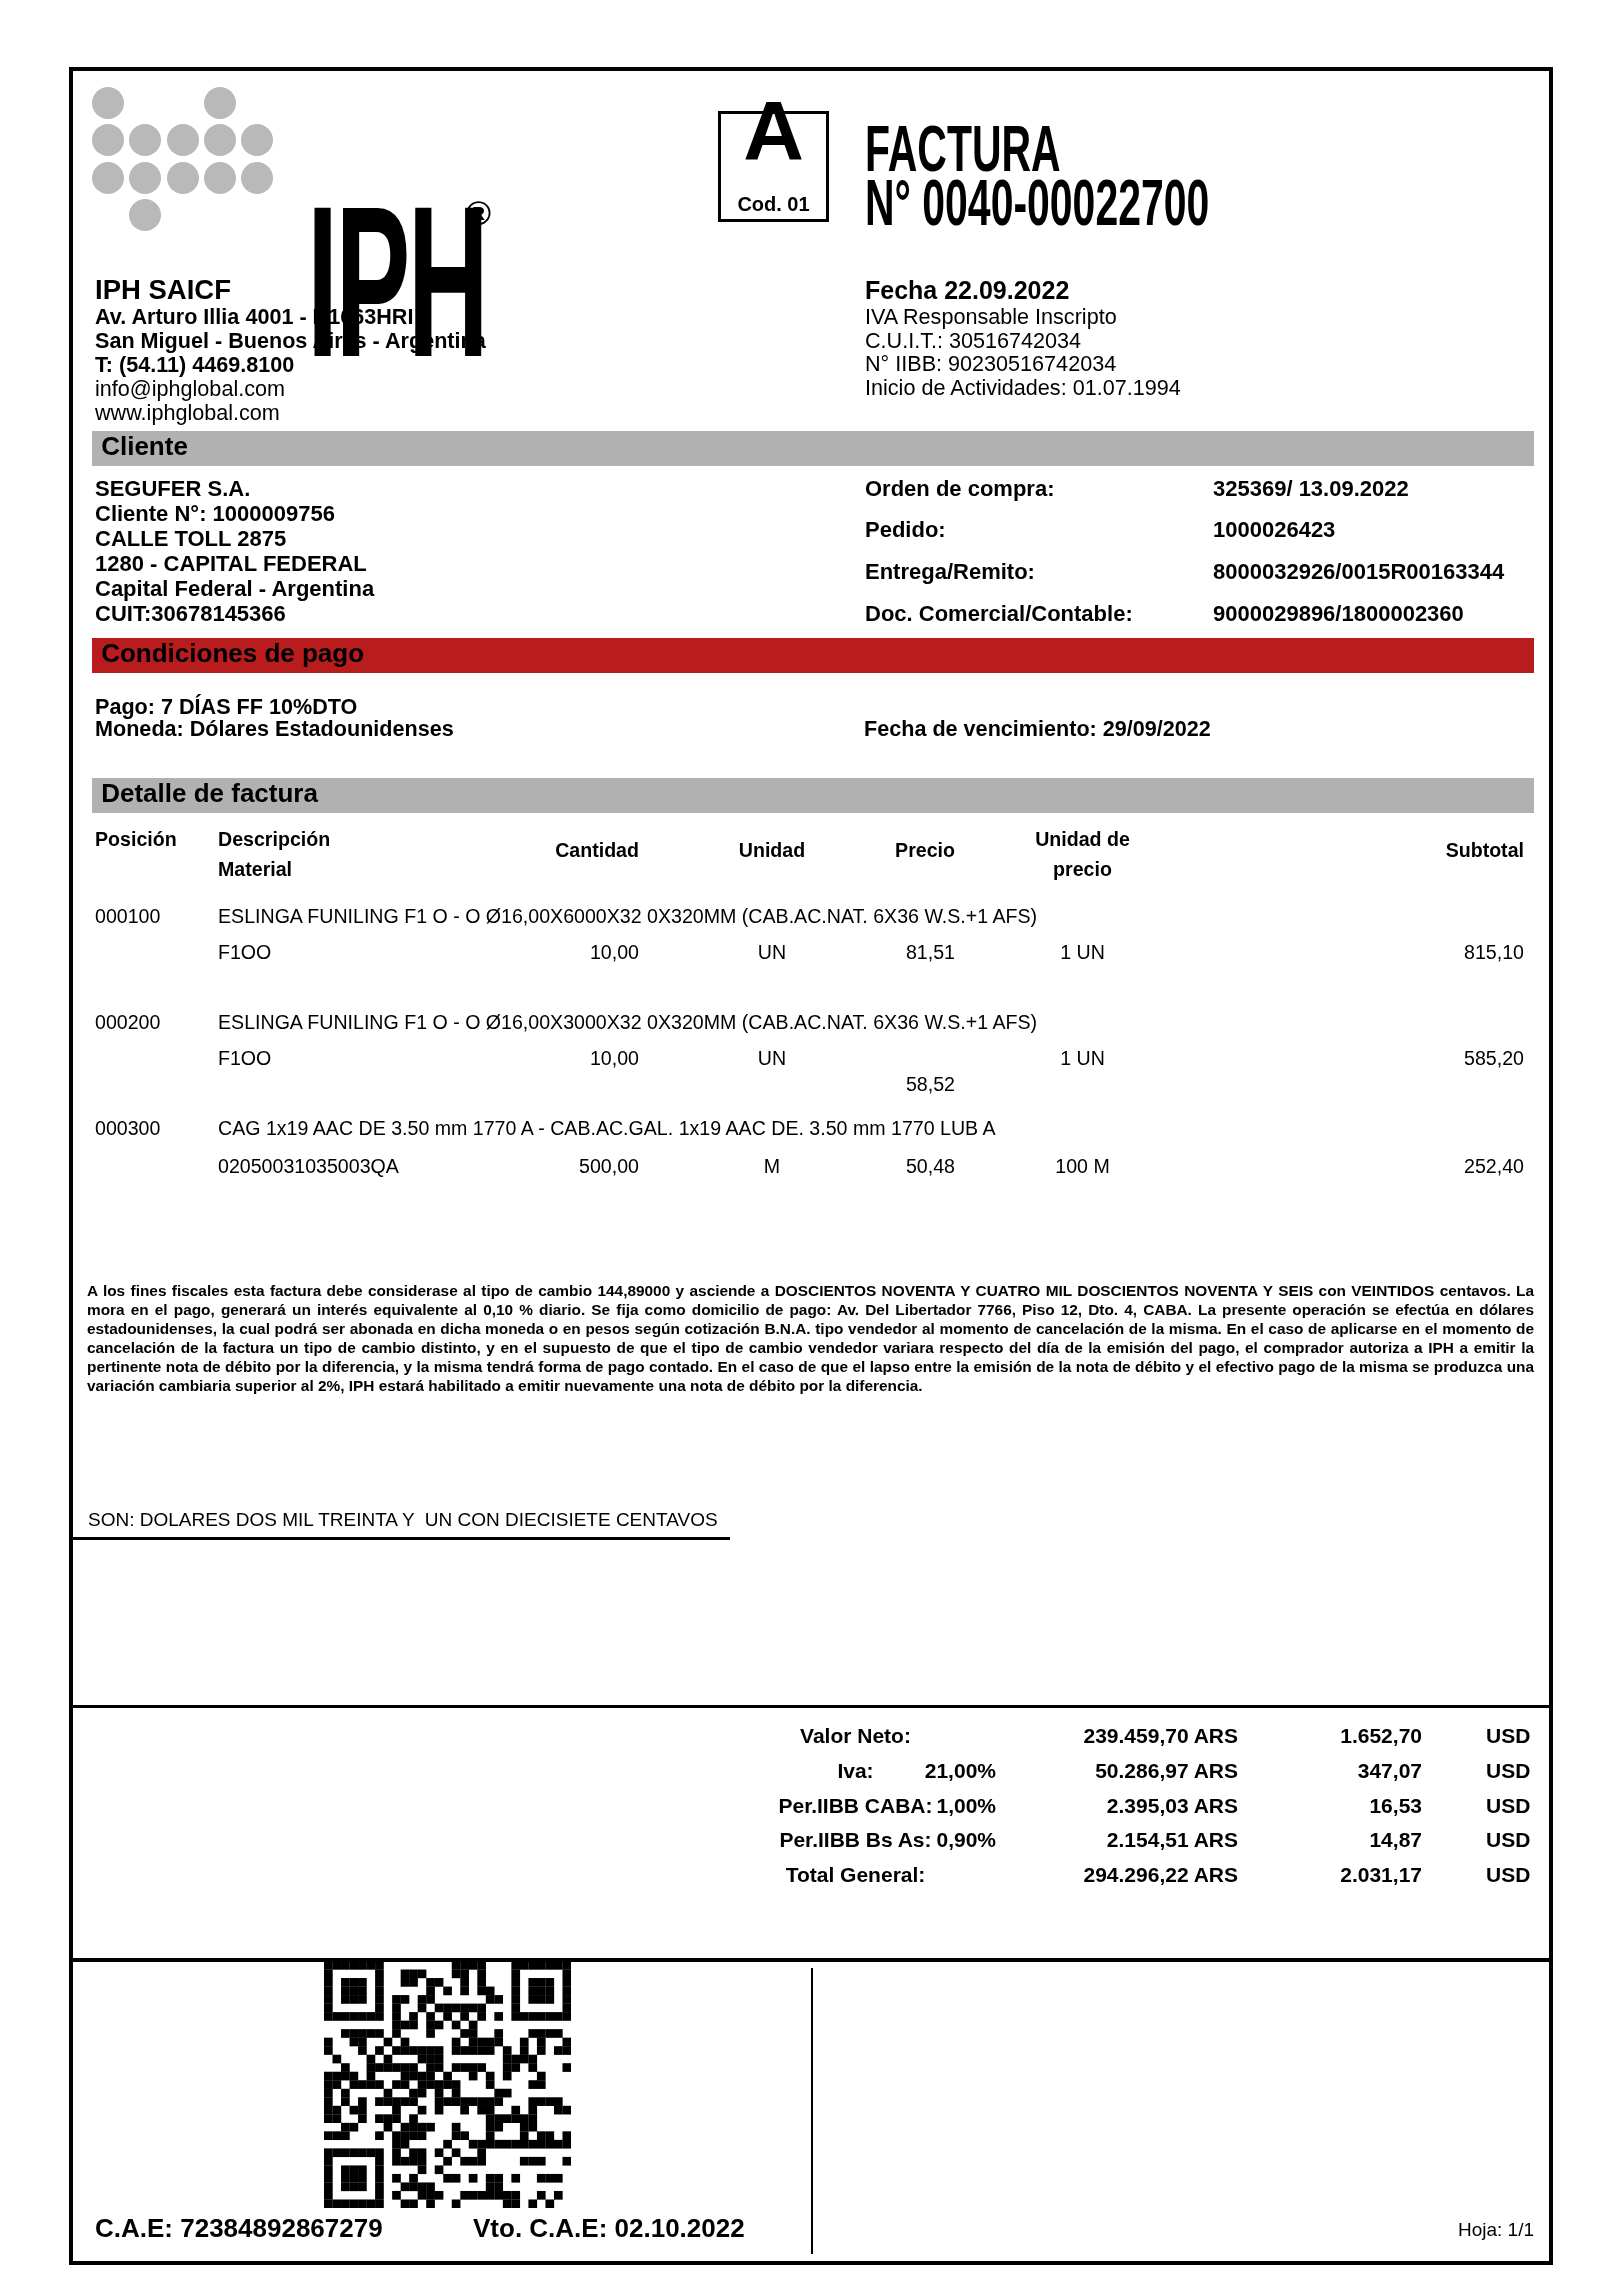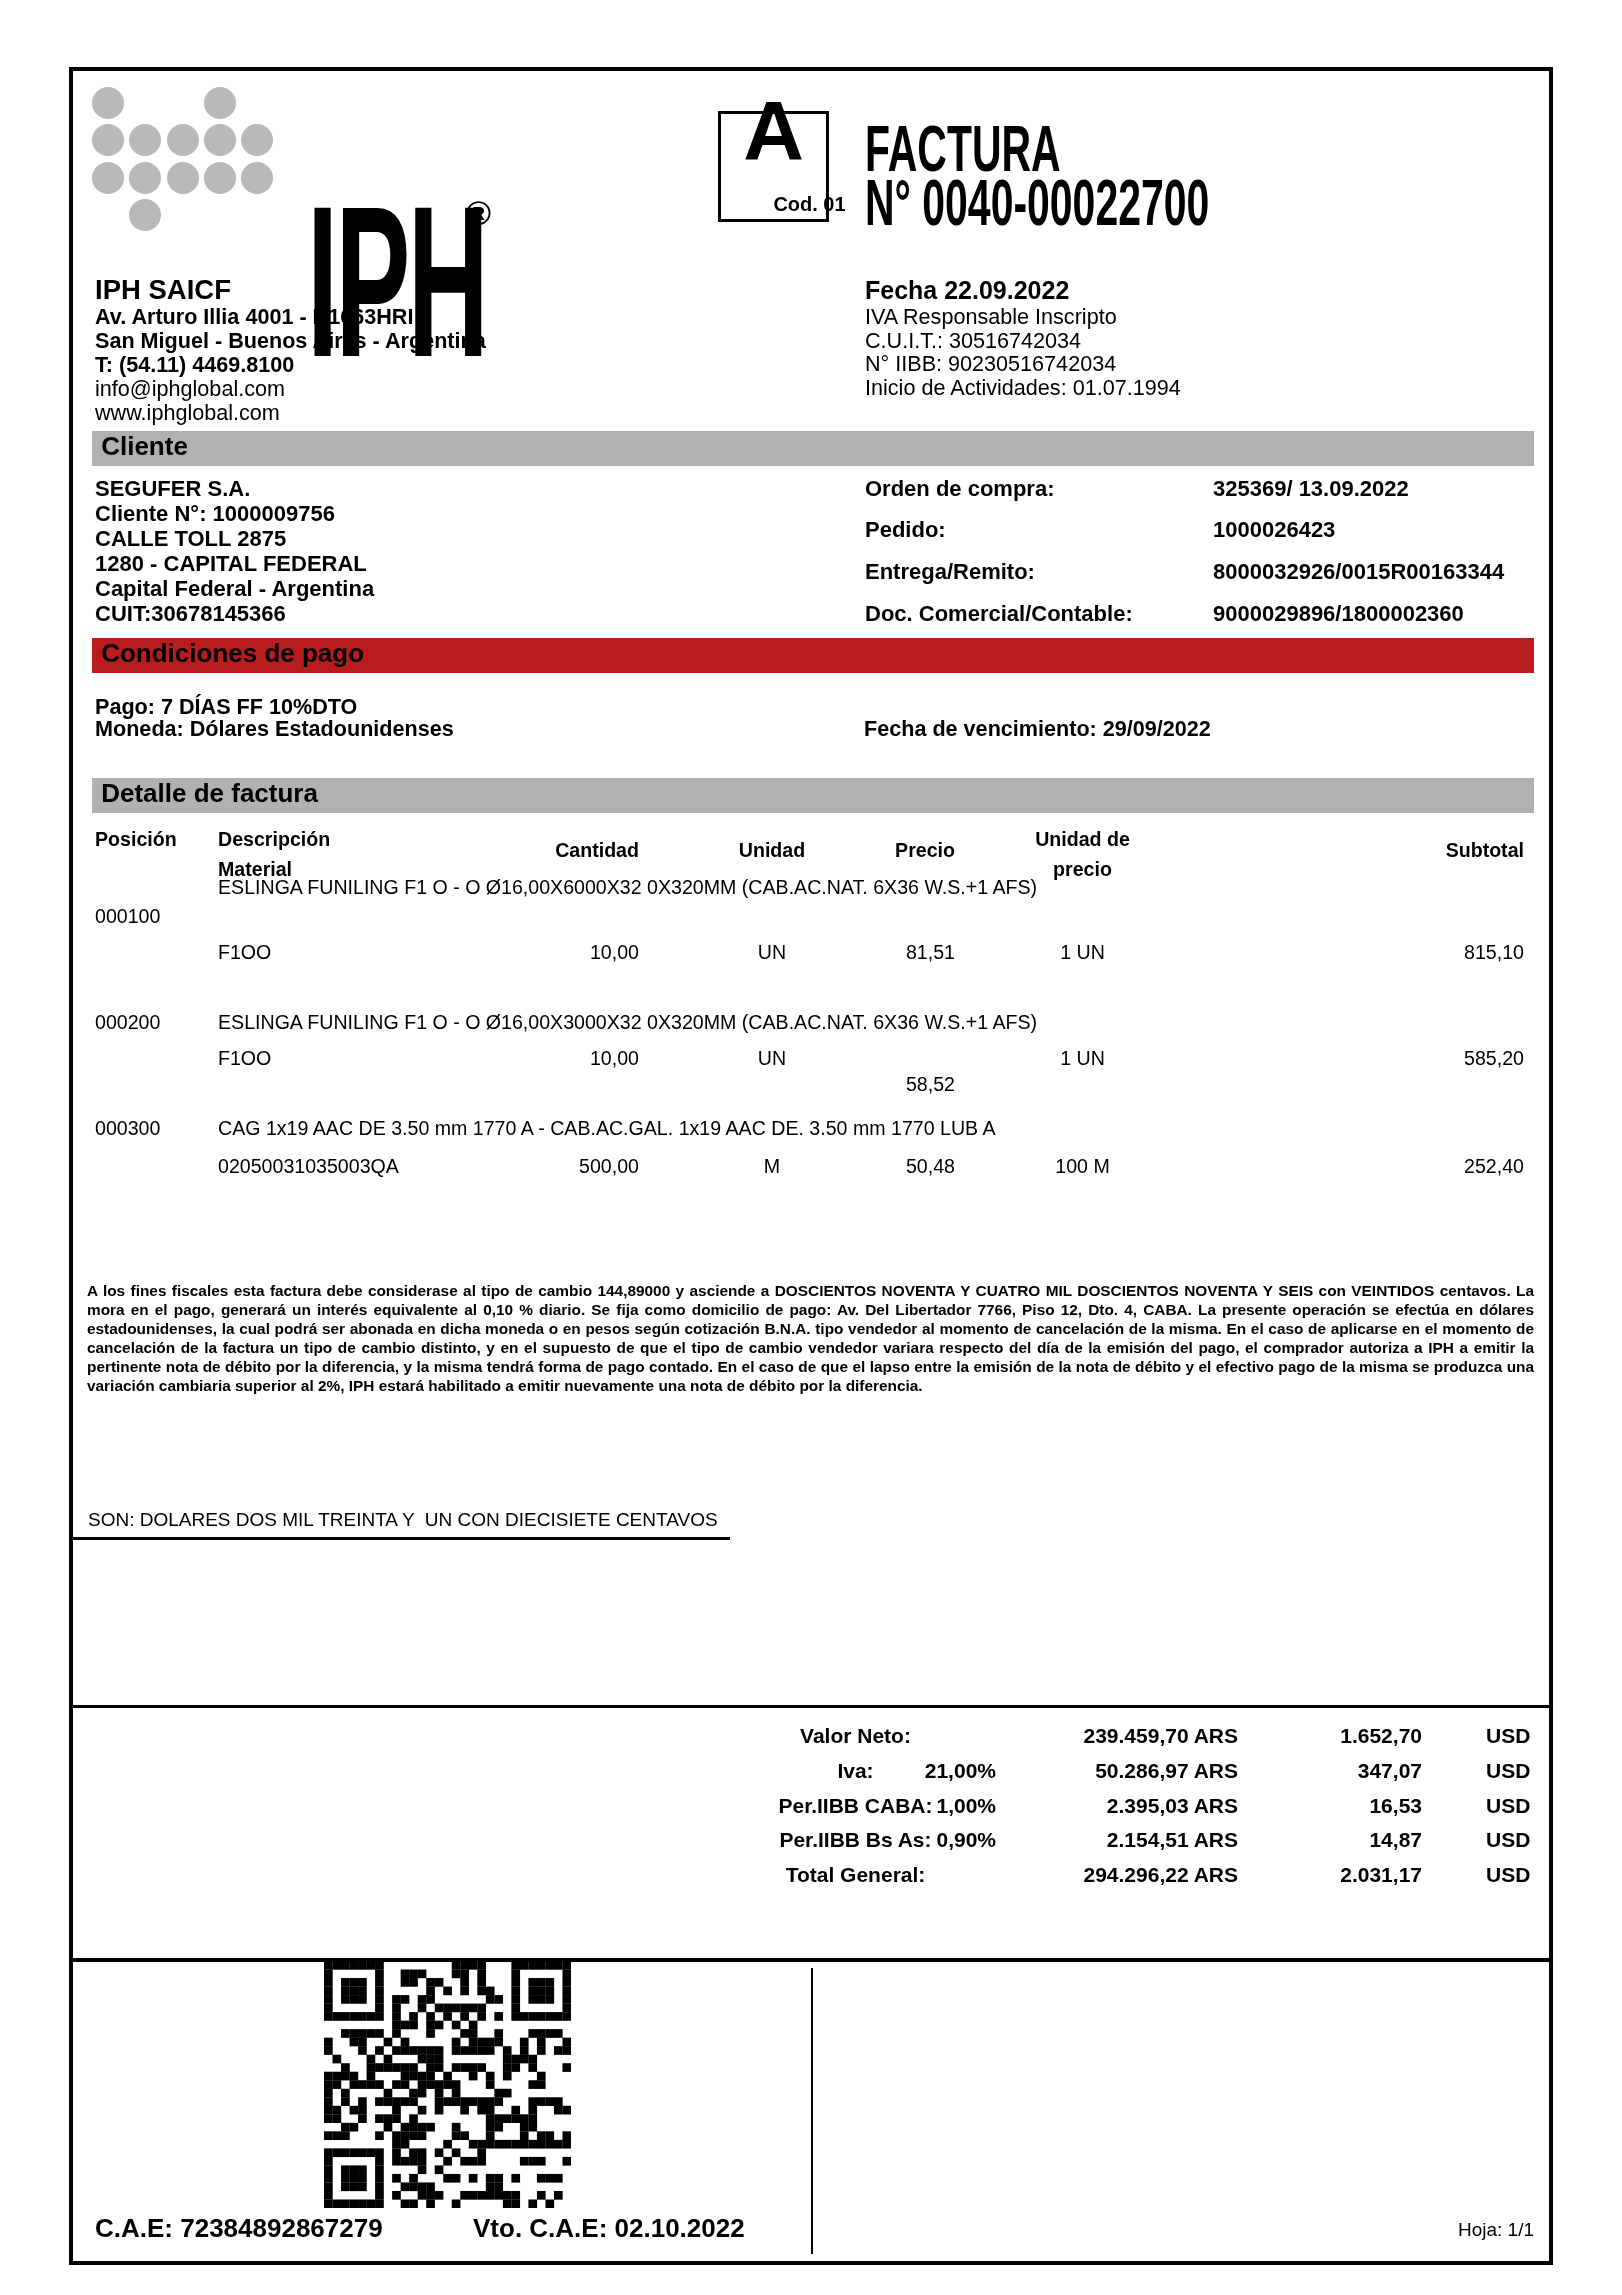--- a/index.html
+++ b/index.html
@@ -19,21 +19,21 @@
     left:307px; top:173px; font-size:216px; font-weight:bold;
     line-height:1; letter-spacing:-5.2px;
     transform:scaleX(0.52); transform-origin:left top;
   }
   .iph-reg { left:466px; top:194px; font-size:34px; font-weight:bold; }
   .abox {
     left:718px; top:111px; width:111px; height:111px;
     border:3.3px solid #000; overflow:visible;
   }
   .abox .letter { position:absolute; top:-25px; left:0; width:100%; text-align:center; font-size:84px; font-weight:bold; line-height:1; }
-  .abox .cod { position:absolute; bottom:3.3px; left:0; width:100%; text-align:center; font-size:20px; font-weight:bold;margin-left:36px; }
+  .abox .cod { position:absolute; bottom:3.3px; left:0; width:100%; text-align:center; font-size:20px; font-weight:bold; }
   .doc-title {
     left:865px; top:122px; font-size:65px; font-weight:bold; line-height:54px;
     transform:scaleX(0.63); transform-origin:left top; white-space:nowrap;
   }
   
   .company { left:95px; top:275px; }
   .company .nm { font-size:27.5px; font-weight:bold; line-height:30px; }
   .company .ln { font-size:21.6px; font-weight:bold; line-height:24px; }
   .company .lt { font-size:21.6px; line-height:24px; }
   .fiscal { left:865px; top:275px; }
@@ -165,21 +165,21 @@
 <div class="abs th" style="left:218px; top:858px;">Material</div>
 <div class="abs th cell-cant" style="top:839px;">Cantidad</div>
 <div class="abs th cell-uni" style="top:839px;">Unidad</div>
 <div class="abs th cell-pre" style="top:839px;">Precio</div>
 <div class="abs th cell-up" style="top:828px;">Unidad de</div>
 <div class="abs th cell-up" style="top:858px;">precio</div>
 <div class="abs th cell-sub" style="top:839px;">Subtotal</div>
 
 <div>
   <div class="abs td" style="left:95px; top:905px;">000100</div>
-  <div class="abs td" style="left:218px; top:876px;">ESLINGA FUNILING F1 O - O Ø16,00X6000X32 0X320MM  (CAB.AC.NAT. 6X36 W.S.+1 AFS)</div>
+  <div class="abs td" style="left:218px; top:905px;">ESLINGA FUNILING F1 O - O Ø16,00X6000X32 0X320MM  (CAB.AC.NAT. 6X36 W.S.+1 AFS)</div>
   <div class="abs td" style="left:218px; top:941px;">F1OO</div>
   <div class="abs td cell-cant" style="top:941px;">10,00</div>
   <div class="abs td cell-uni" style="top:941px;">UN</div>
   <div class="abs td cell-pre" style="top:941px;">81,51</div>
   <div class="abs td cell-up" style="top:941px;">1 UN</div>
   <div class="abs td cell-sub" style="top:941px;">815,10</div>
 </div>
 
 <div>
   <div class="abs td" style="left:95px; top:1011px;">000200</div>

